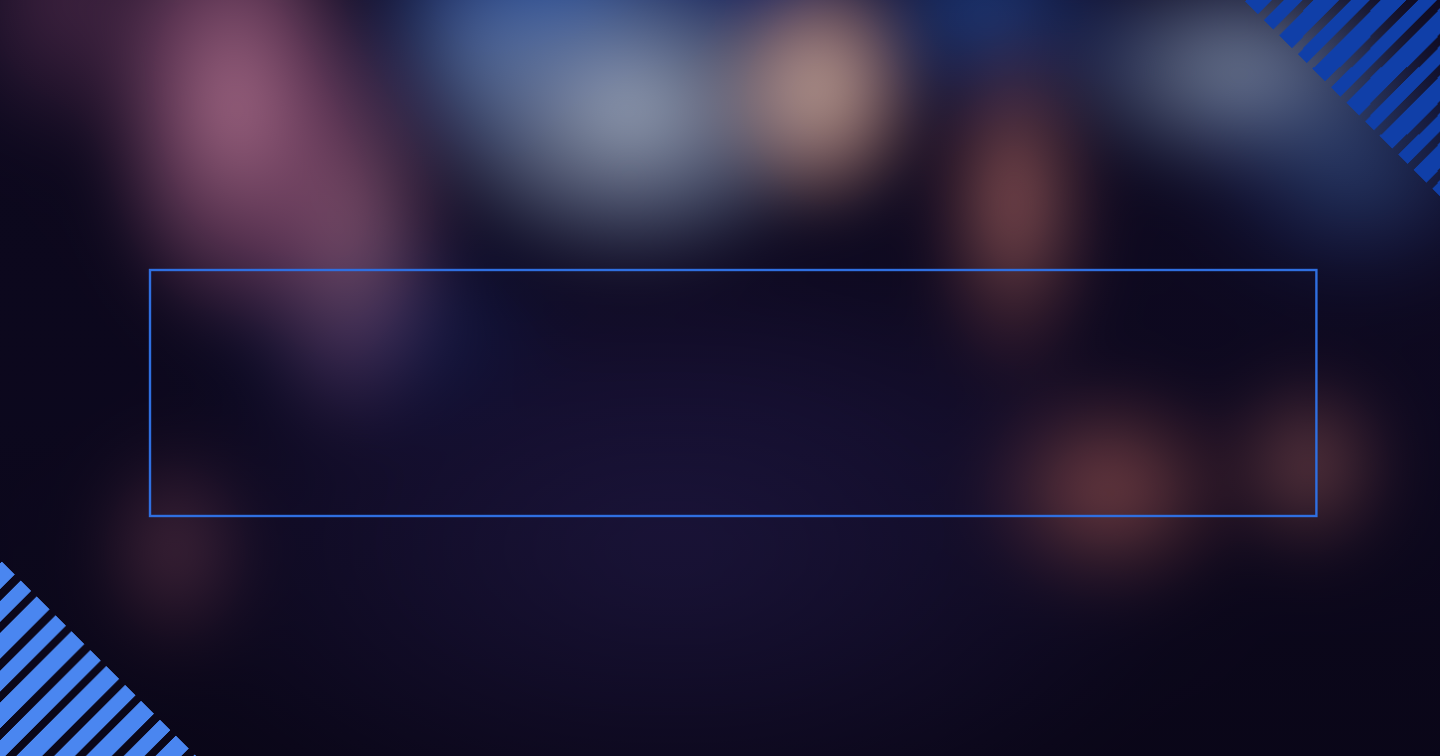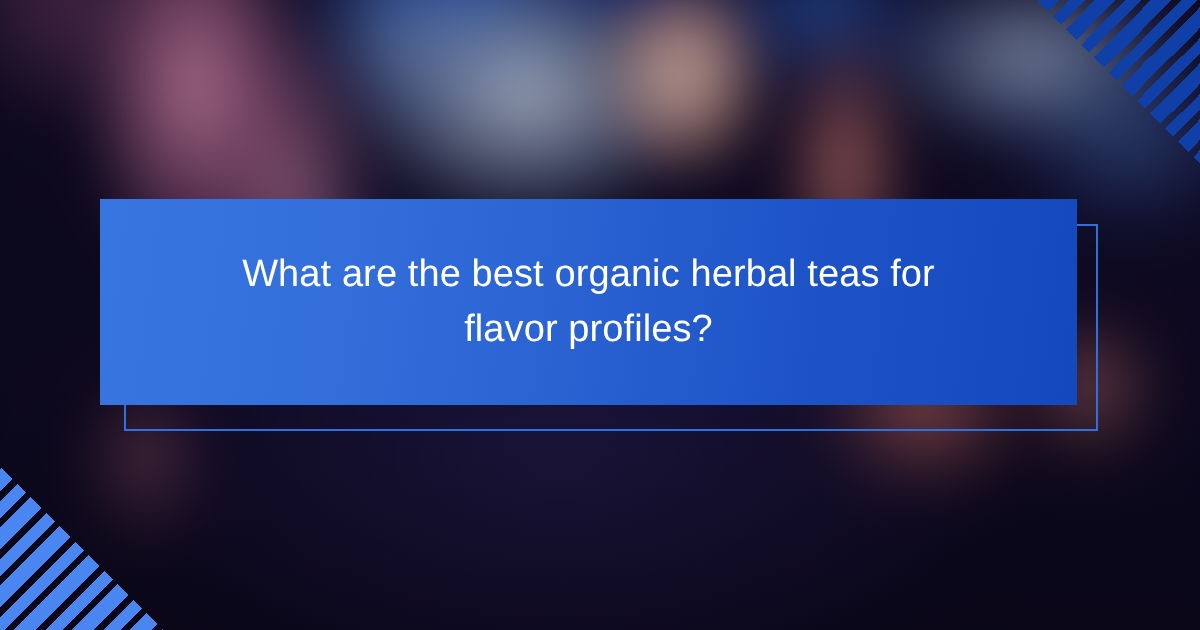--- a/index.html
+++ b/index.html
@@ -132,19 +132,16 @@
 
 <div id="stage">
 
   <div class="bg-photo"></div>
   <div class="bg-tint"></div>
 
   <div class="corner corner-bl" style="--c:#4a86f0;"></div>
 
   <div class="outline-frame"></div>
 
-  <div class="card">
-    <div class="card-title">What are the best organic herbal teas for flavor profiles?</div>
-  </div>
 
   <div class="corner corner-tr" style="--c:#103fa8;"></div>
 
 </div>
 
 </body></html>

